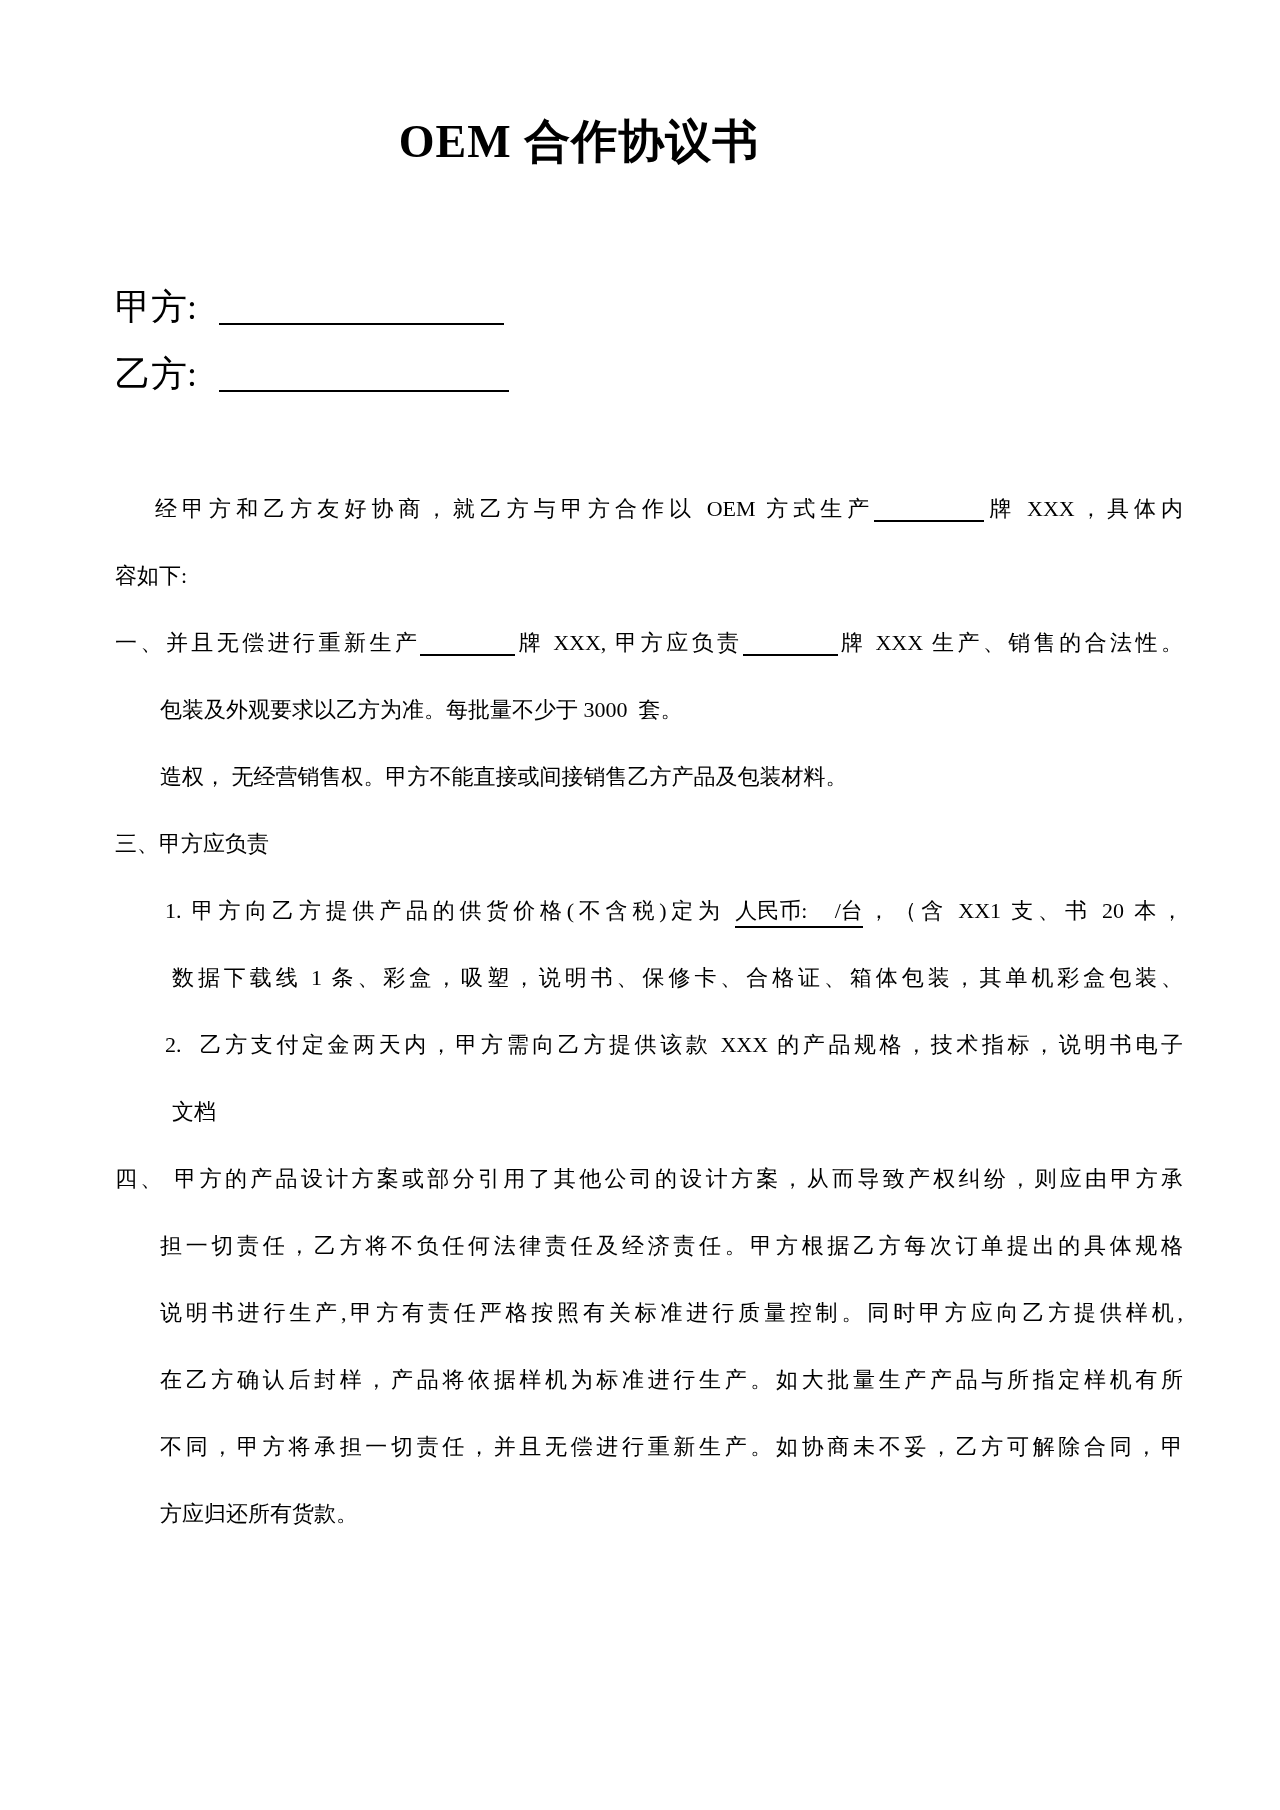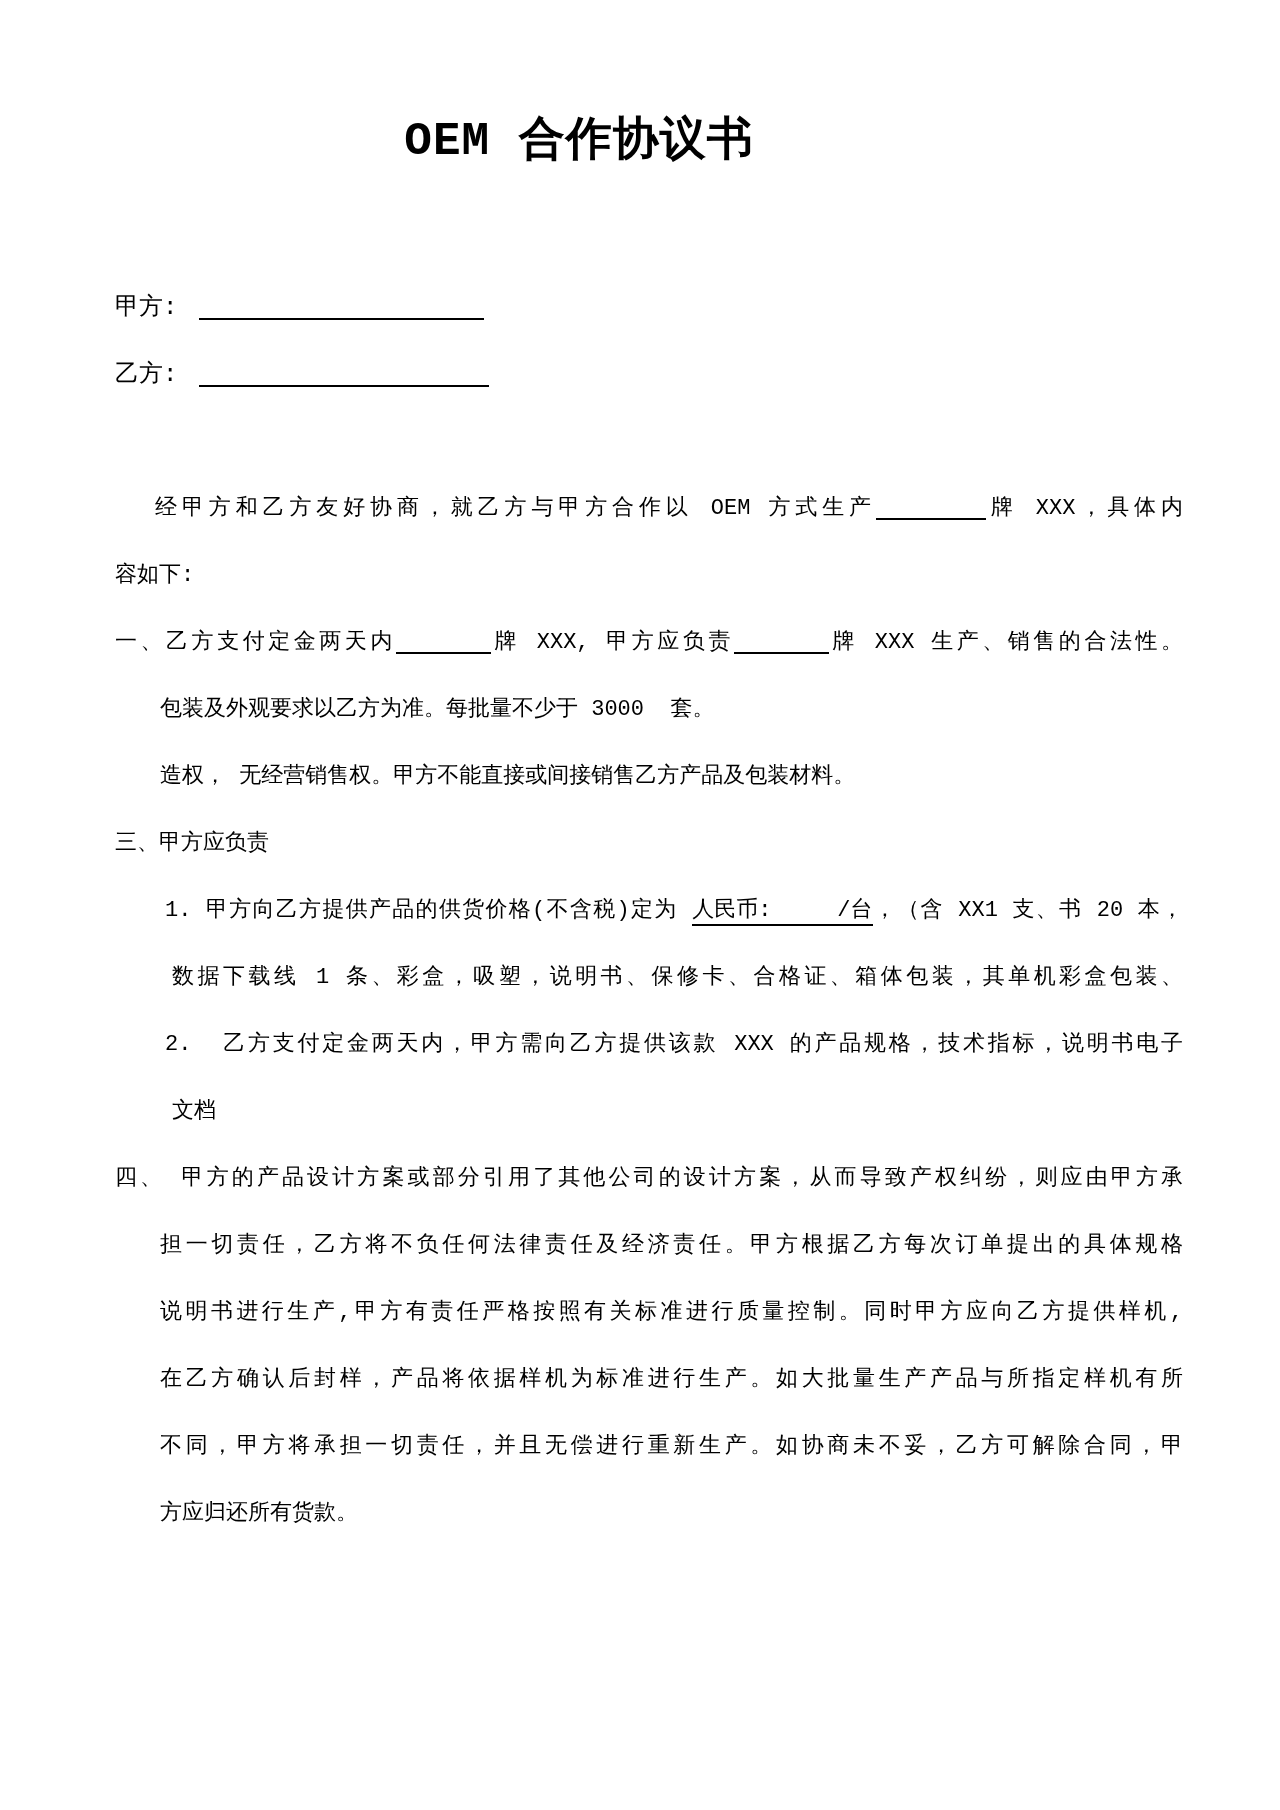--- a/index.html
+++ b/index.html
@@ -7,21 +7,21 @@
     padding: 0;
     background: #ffffff;
   }
   .page {
     position: relative;
     width: 1280px;
     height: 1574px;
     margin: 0 auto;
     background: #ffffff;
     color: #000000;
-    font-family: Liberation Mono, monospace;
+    font-family: Liberation Serif, serif;
     box-sizing: border-box;
     padding: 118px 97px 0 115px;
     overflow: hidden;
   }
   .doc-title {
     margin: 0 140px 0 0;
     text-align: center;
     font-size: 46px;
     line-height: 48px;
     font-weight: bold;
@@ -33,21 +33,21 @@
     width: 1068px;
   }
   .line {
     height: 67px;
     line-height: 67px;
     font-size: 22px;
     white-space: nowrap;
     text-align: left;
   }
   .line.large {
-    font-size: 24px;
+    font-size: 36px;
   }
   .line.just {
     text-align: justify;
     text-align-last: justify;
   }
   .line.ind-first  { text-indent: 40px; }
   .line.ind-hang   { padding-left: 45px; }
   .line.ind-item   { padding-left: 50px; }
   .line.ind-item-cont { padding-left: 57px; }
 
@@ -73,21 +73,21 @@
 <body>
 
 <div class="page">
   <h1 class="doc-title">OEM 合作协议书</h1>
   <div class="body-lines">
       <div class="line large"><span class="seg">甲方:</span><span class="blank" style="width: 285px;"></span></div>
       <div class="line large"><span class="seg">乙方:</span><span class="blank" style="width: 290px;"></span></div>
       <div class="line"></div>
       <div class="line ind-first just"><span class="seg">经甲方和乙方友好协商，就乙方与甲方合作以 OEM 方式生产</span><span class="blank" style="width: 110px;"></span><span class="seg">牌 XXX，具体内</span></div>
       <div class="line"><span class="seg">容如下:</span></div>
-      <div class="line just"><span class="seg">一、乙方支付定金两天内</span><span class="blank" style="width: 95px;"></span><span class="seg">牌 XXX, 甲方应负责</span><span class="blank" style="width: 95px;"></span><span class="seg">牌 XXX 生产、销售的合法性。</span></div>
+      <div class="line just"><span class="seg">一、并且无偿进行重新生产</span><span class="blank" style="width: 95px;"></span><span class="seg">牌 XXX, 甲方应负责</span><span class="blank" style="width: 95px;"></span><span class="seg">牌 XXX 生产、销售的合法性。</span></div>
       <div class="line ind-hang"><span class="seg">包装及外观要求以乙方为准。每批量不少于 3000  套。</span></div>
       <div class="line ind-hang"><span class="seg">造权， 无经营销售权。甲方不能直接或间接销售乙方产品及包装材料。</span></div>
       <div class="line"><span class="seg">三、甲方应负责</span></div>
       <div class="line ind-item just"><span class="seg">1. 甲方向乙方提供产品的供货价格(不含税)定为 </span><span class="ublank">人民币:&nbsp;&nbsp;&nbsp;&nbsp;&nbsp;/台</span><span class="seg">，（含 XX1 支、书 20 本，</span></div>
       <div class="line ind-item-cont just"><span class="seg">数据下载线 1 条、彩盒，吸塑，说明书、保修卡、合格证、箱体包装，其单机彩盒包装、</span></div>
       <div class="line ind-item just"><span class="seg">2.  乙方支付定金两天内，甲方需向乙方提供该款 XXX 的产品规格，技术指标，说明书电子</span></div>
       <div class="line ind-item-cont"><span class="seg">文档</span></div>
       <div class="line just"><span class="seg">四、 甲方的产品设计方案或部分引用了其他公司的设计方案，从而导致产权纠纷，则应由甲方承</span></div>
       <div class="line ind-hang just"><span class="seg">担一切责任，乙方将不负任何法律责任及经济责任。甲方根据乙方每次订单提出的具体规格</span></div>
       <div class="line ind-hang just"><span class="seg">说明书进行生产,甲方有责任严格按照有关标准进行质量控制。同时甲方应向乙方提供样机,</span></div>

